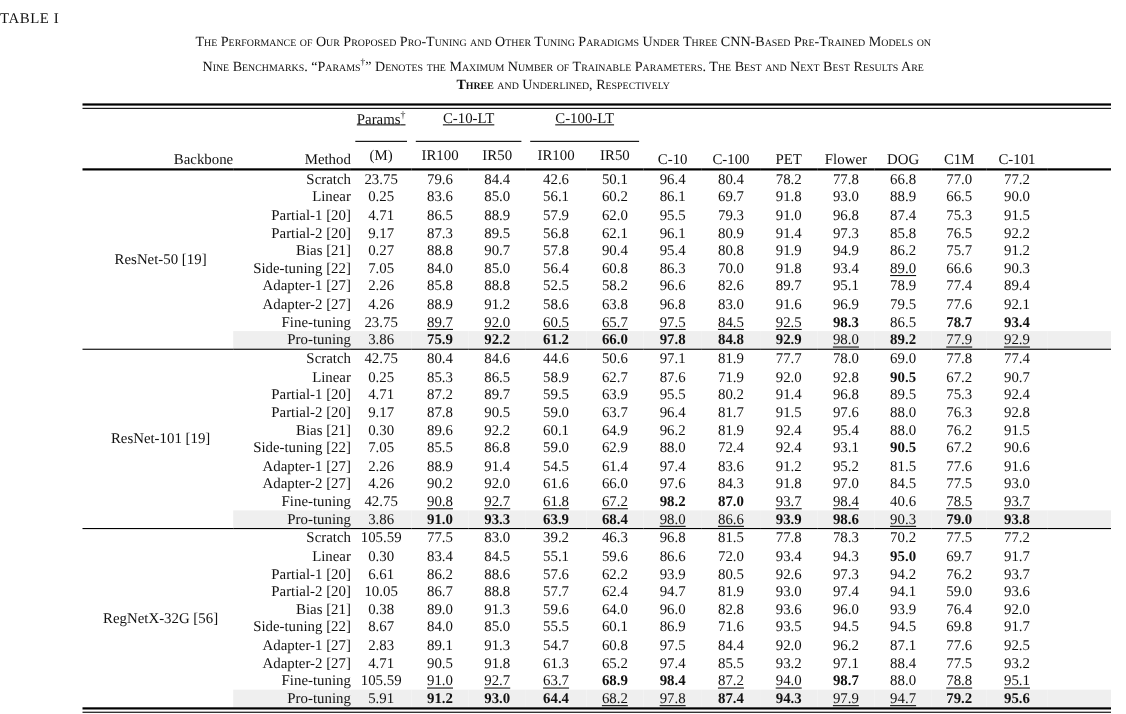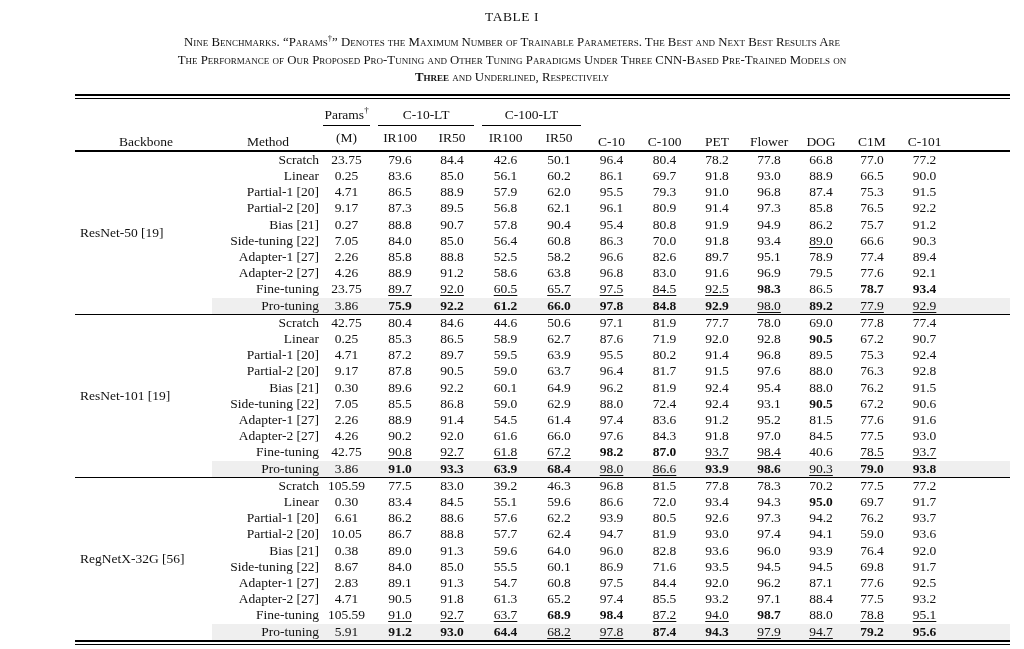--- a/index.html
+++ b/index.html
@@ -8,21 +8,20 @@
     width: 1024px; height: 649px;
     background: #ffffff;
     font-family: "Liberation Serif", "DejaVu Serif", serif;
     color: #111111;
     overflow: hidden;
   }
   .page { width: 1024px; height: 649px; }
 
   .title {
     margin-top: 9px;
-    text-align: center;
     font-size: 13.5px;
     letter-spacing: 0.5px;
   }
   .caption {
     margin-top: 5px;
     text-align: center;
     font-variant: small-caps;
     font-size: 12.8px;
     line-height: 17.5px;
   }
@@ -48,46 +47,47 @@
   thead { border-bottom: 2px solid #000; }
   th, td {
     padding: 0;
     font-weight: normal;
     text-align: center;
     white-space: nowrap;
     vertical-align: middle;
   }
   thead tr.hdr-a th { height: 27px; vertical-align: bottom; }
   thead tr.hdr-b th { height: 25px; vertical-align: middle; }
-  th.left2 { text-align: center; padding-left: 5px; }
+  th.left2 { text-align: right; padding-left: 5px; }
   th sup { font-size: 9px; }
   .grp-rule {
     display: block;
     border-bottom: 1.4px solid #000;
-    padding-bottom: 2px;
+    padding-bottom: 12px;
     margin: 0 4px;
+    text-decoration: underline;
   }
   tbody td { height: 16.2px; line-height: 16.2px; }
-  td.backbone { text-align: left; padding-left: 5px; vertical-align: middle; }
+  td.backbone { text-align: center; padding-left: 5px; vertical-align: middle; }
   td.method { text-align: right; padding-left: 1px; }
   tr.block-start td { border-top: 1.6px solid #000; }
   tr.hl td { background: var(--hl, #efefef); }
   td.best { font-weight: bold; }
   td.next { text-decoration: underline; text-underline-offset: 2px; text-decoration-thickness: 1px; }
 </style>
 </head>
 <body>
 
 <div class="page">
 
   <div class="title">TABLE I</div>
 
   <div class="caption">
+    <div>The Performance of Our Proposed Pro-Tuning and Other Tuning Paradigms Under Three CNN-Based Pre-Trained Models on</div>
     <div><span>Nine Benchmarks. “Params</span><sup>†</sup><span>” Denotes the Maximum Number of Trainable Parameters. The Best and Next Best Results Are</span></div>
-    <div>The Performance of Our Proposed Pro-Tuning and Other Tuning Paradigms Under Three CNN-Based Pre-Trained Models on</div>
     <div><span class="cap-bold">Three</span><span> and Underlined, Respectively</span></div>
   </div>
 
   <div class="tablewrap">
     <div class="heavy-rule"></div>
 
     <table>
       <colgroup>
         <col style="width:137px">
           <col style="width:107px">

